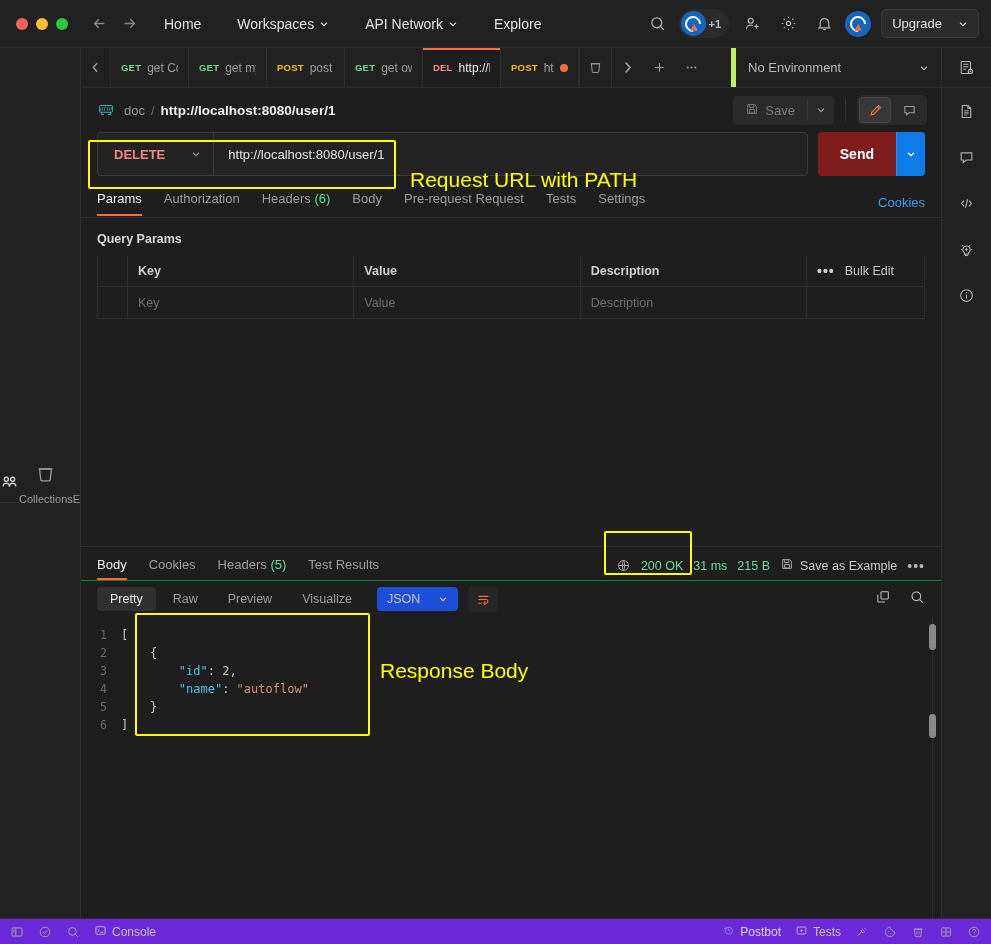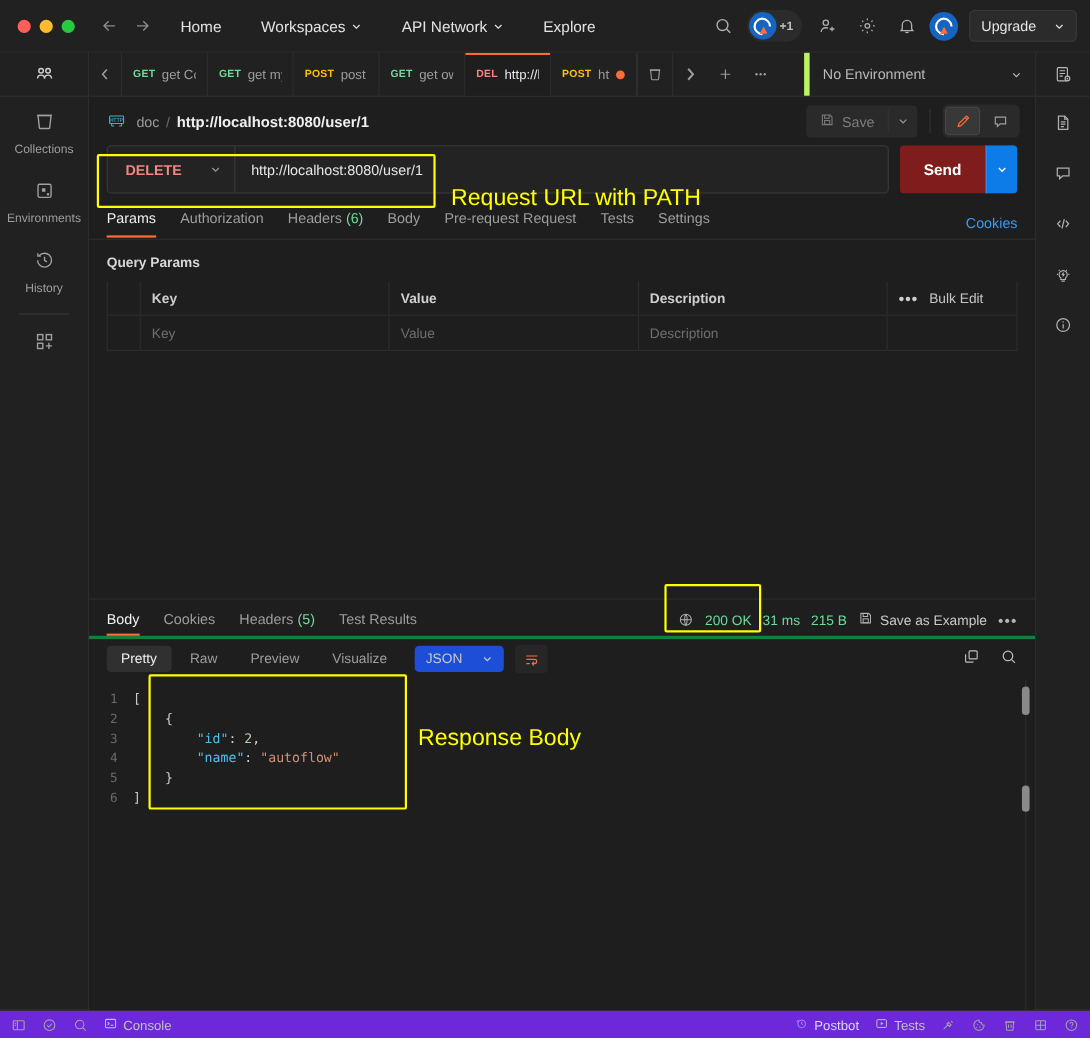--- a/index.html
+++ b/index.html
@@ -90,21 +90,21 @@
   }
 
   
   .bodywrap { flex: 1 1 auto; display: flex; min-height: 0; }
 
   
   .leftrail {
     width: 81px; flex: 0 0 81px;
     background: #212121;
     border-right: 1px solid #2e2e2e;
-    display: flex; flex-direction: column; align-items: center;
+    display: flex; flex-direction: row; align-items: center;
     padding-top: 0;
   }
   .rail-top {
     width: 100%; height: 40px;
     display: flex; align-items: center; justify-content: center;
     border-bottom: 1px solid #2e2e2e;
     color: #d0d0d0;
   }
   .rail-top svg { width: 19px; height: 19px; }
   .rail-item {
@@ -284,21 +284,21 @@
   .globe { color: #b0b0b0; display: flex; }
   .globe svg { width: 15px; height: 15px; }
   .ok { color: #6bdd9a; font-size: 12.5px; }
   .metaval { color: #6bdd9a; font-size: 12.5px; }
   .saveex { display: flex; align-items: center; gap: 6px; color: #c9c9c9; font-size: 12.5px; }
   .saveex svg { width: 14px; height: 14px; color: #b0b0b0; }
   .rsp-dots { color: #b5b5b5; letter-spacing: 1px; font-size: 14px; }
 
   .fmtbar {
     display: flex; align-items: center; gap: 4px;
-    padding: 5px 16px 6px; border-top: 3px solid #15803d;
+    padding: 5px 16px 6px; border-top: 1px solid #15803d;
   }
   .fbtn { font-size: 12.5px; color: #9d9d9d; padding: 5px 13px; border-radius: 4px; }
   .fbtn.active { background: #303030; color: #f0f0f0; }
   .jsonsel {
     display: flex; align-items: center; gap: 18px; margin-left: 8px;
     background: #1d4ed8; border-radius: 4px; padding: 5px 10px;
     color: #c9c9c9; font-size: 12.5px;
   }
   .wrapbtn {
     margin-left: 6px; background: #262626; border-radius: 4px;

